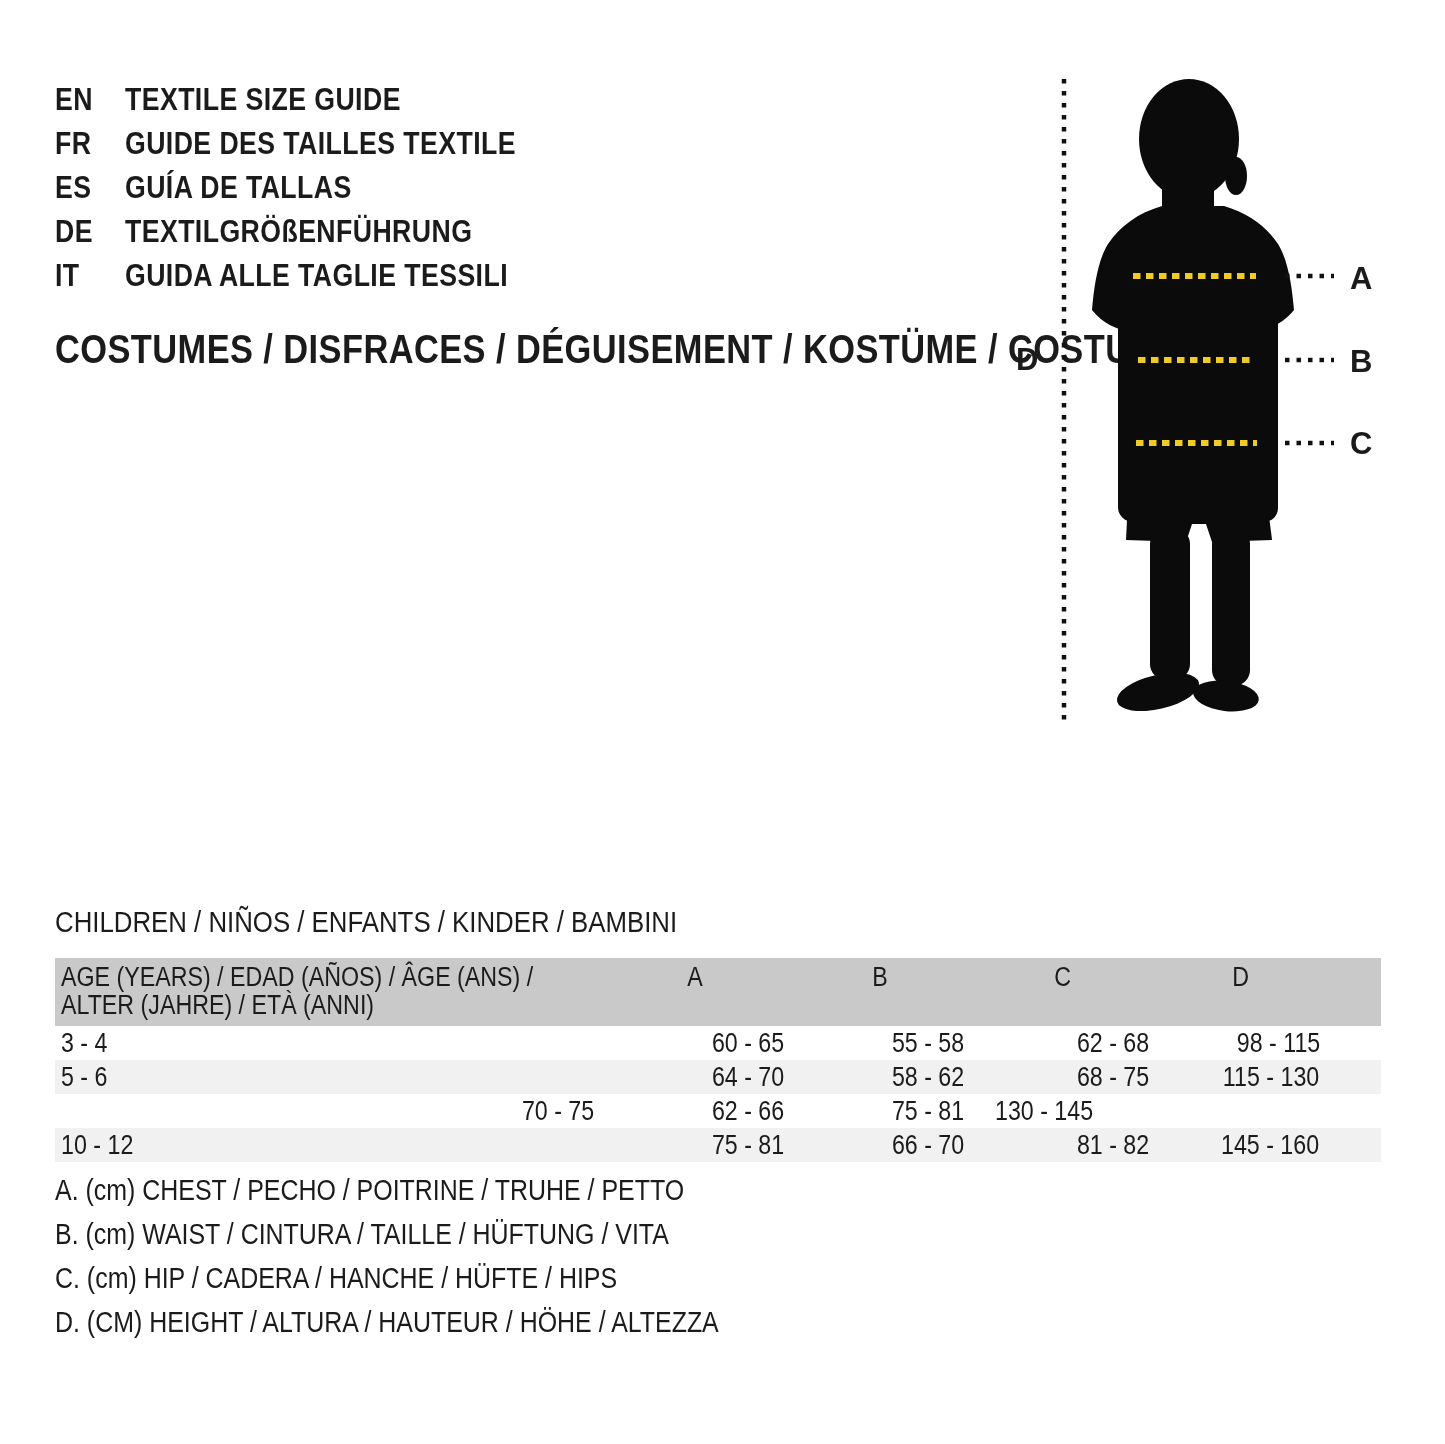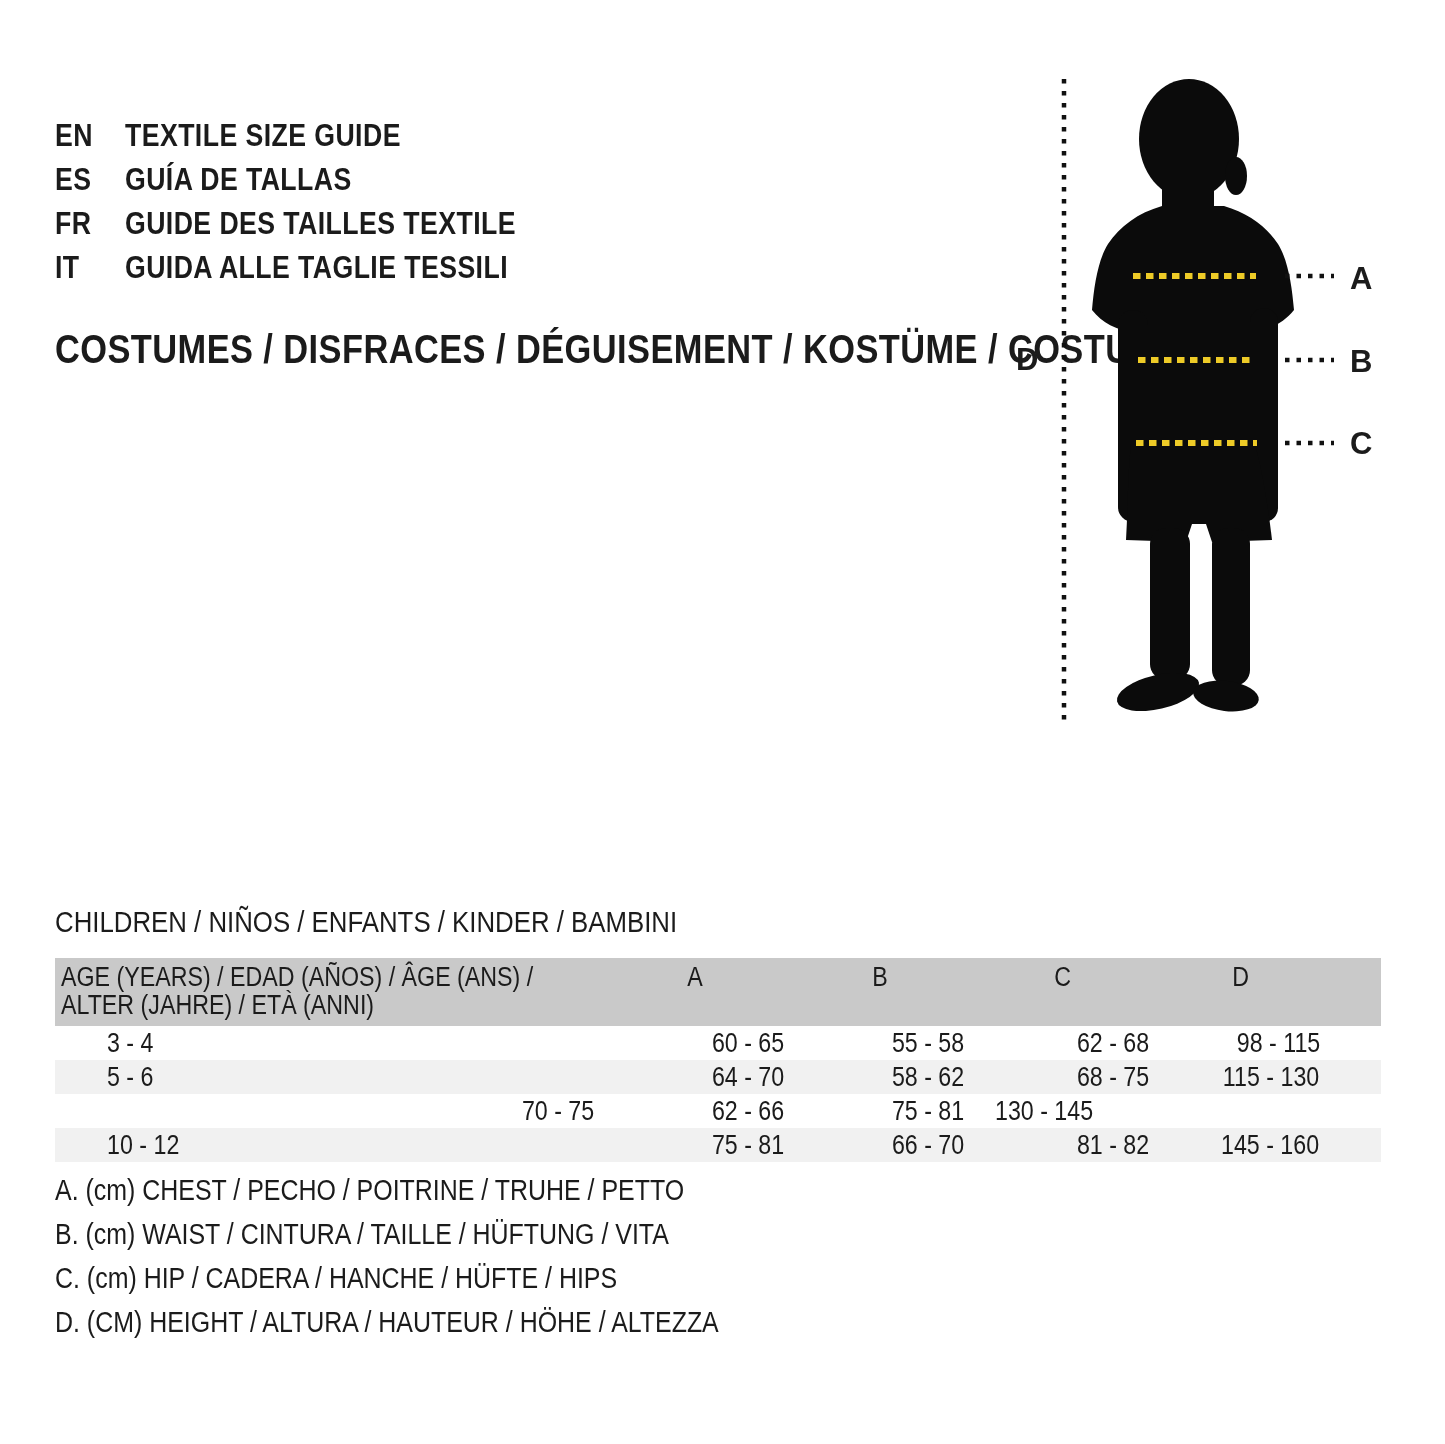--- a/index.html
+++ b/index.html
@@ -6,21 +6,21 @@
   body{
     width:1445px;height:1444px;background:#ffffff;position:relative;
     font-family:"Liberation Sans",sans-serif;color:#1b1b1b;overflow:hidden;
   }
   .page{position:absolute;inset:0;}
   
   .cond{display:inline-block;transform:scaleX(.86);transform-origin:0 50%;white-space:nowrap;}
   .cond-c{display:inline-block;transform:scaleX(.86);transform-origin:50% 50%;white-space:nowrap;}
 
   
-  .lang-block{position:absolute;left:55px;top:78px;margin-top:36px;}
+  .lang-block{position:absolute;left:55px;top:78px;}
   .lang-row{display:flex;height:44px;line-height:44px;font-size:31px;font-weight:600;letter-spacing:.5px;}
   .lang-code{width:70px;flex:0 0 70px;}
 
   
   .category-title{
     position:absolute;left:55px;top:326px;margin:0;
     font-size:40px;font-weight:800;letter-spacing:.5px;line-height:46px;
   }
 
   
@@ -35,47 +35,51 @@
   .label-d{left:16px;top:284px;}
 
   
   .children-title{position:absolute;left:55px;top:904px;font-size:30px;font-weight:400;line-height:36px;}
   .size-table{position:absolute;left:55px;top:958px;width:1326px;font-size:27px;}
   .t-row{display:grid;grid-template-columns:545px 190px 180px 185px 226px;}
   .t-head{background:#c9c9c9;padding:5px 0 7px 0;}
   .t-head .age-cell{padding-left:6px;line-height:28px;font-weight:400;}
   .t-head .col-letter{text-align:center;line-height:28px;font-weight:400;}
   .t-data{height:34px;line-height:34px;}
-  .t-data .age-cell{padding-left:6px;margin-left:46px;}
+  .t-data .age-cell{padding-left:6px;}
   .t-data .num-cell{text-align:right;}
   .t-data:nth-child(odd){background:#f1f1f1;}
   .t-data:nth-child(even){background:#ffffff;}
   .col-d{padding-right:54px;}
 
   
   .legend{position:absolute;left:55px;top:1168px;text-decoration:underline;}
   .legend-line{height:44px;line-height:44px;font-size:29px;font-weight:500;}
 </style>
 </head>
 <body>
 
 <div class="page">
 
   <section class="lang-block">
     <div class="lang-row">
       <span class="lang-code"><span class="cond">EN</span></span>
       <span class="cond">TEXTILE SIZE GUIDE</span>
     </div>
     <div class="lang-row">
+      <span class="lang-code"><span class="cond">FR</span></span>
+      <span class="cond">GUIDE DES TAILLES TEXTILE</span>
+    </div>
+    <div class="lang-row">
       <span class="lang-code"><span class="cond">ES</span></span>
       <span class="cond">GUÍA DE TALLAS</span>
     </div>
     <div class="lang-row">
-      <span class="lang-code"><span class="cond">FR</span></span>
-      <span class="cond">GUIDE DES TAILLES TEXTILE</span>
+      <span class="lang-code"><span class="cond">DE</span></span>
+      <span class="cond">TEXTILGRÖßENFÜHRUNG</span>
     </div>
     <div class="lang-row">
       <span class="lang-code"><span class="cond">IT</span></span>
       <span class="cond">GUIDA ALLE TAGLIE TESSILI</span>
     </div>
   </section>
 
   <h1 class="category-title"><span class="cond">COSTUMES / DISFRACES / DÉGUISEMENT / KOSTÜME / COSTUMI</span></h1>
 
   <div class="figure">

